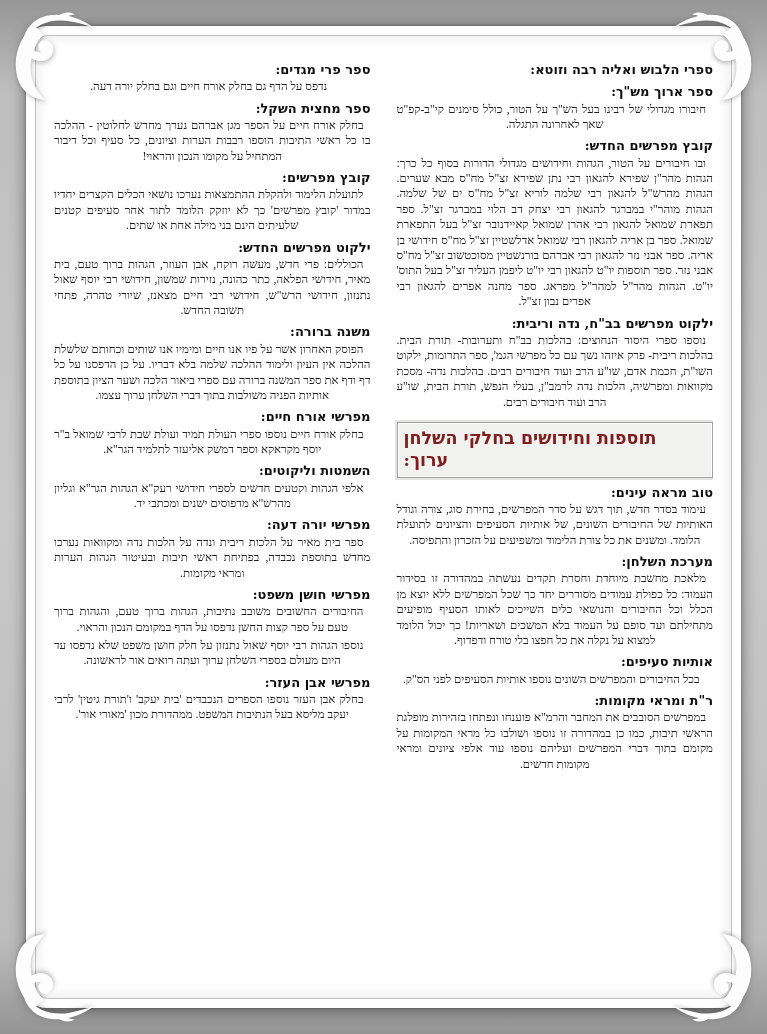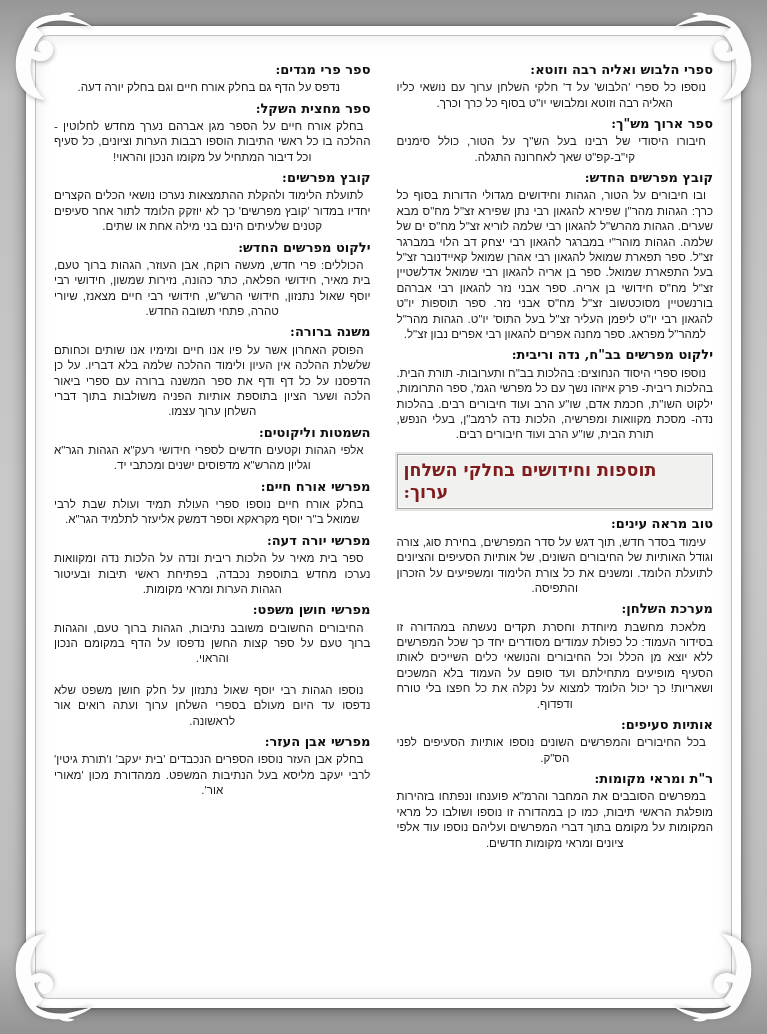--- a/index.html
+++ b/index.html
@@ -39,23 +39,23 @@
   section { margin: 0; }
   h3 {
     font-size: 13px; font-weight: bold; color: #101010;
     margin: 6px 0 1px 0; text-align: right; line-height: 1.25;
     font-family: "DejaVu Serif", "DejaVu Sans", serif;
   }
   p {
     font-size: 11.6px; line-height: 1.33; color: #1e1e1e;
     margin: 0 0 2px 0; text-align: justify; text-align-last: center;
     text-indent: 7px;
-    font-family: Liberation Sans, sans-serif;
+    font-family: Liberation Serif, serif;
   }
-  p + p { margin-top: 16px; }
+  p + p { margin-top: 3px; }
   .banner {
     margin: 12px 0 7px 0; padding: 5px 6px;
     background: #f1f1ef; border: 1px solid #a2a2a2;
     box-shadow: 0 0 0 2px #e5e5e3, inset 0 0 0 1px #fbfbfa;
     font-size: 17.5px; font-weight: bold; color: #7f1d1d;
     text-align: left; line-height: 1.25;
     font-family: "DejaVu Serif", "DejaVu Sans", serif;
   }
 </style>
 </head>
@@ -95,25 +95,24 @@
       <path d="M14 50 C8 56 6 66 9 73 C11 65 13 58 17 53 Z"></path>
     </svg>
   </div>
 
   <div class="frame"></div>
 
   <div class="content">
     <div class="col">
         <section>
           <h3>ספרי הלבוש ואליה רבה וזוטא:</h3>
-          <p>נוספו כל ספרי 'הלבוש' על ד' חלקי השלחן ערוך עם נושאי כליו האליה רבה וזוטא ומלבושי יו"ט בסוף כל כרך וכרך.</p>
         </section>
         <section>
           <h3>ספר ארוך מש"ך:</h3>
-          <p>חיבורו היסודי של רבינו בעל הש"ך על הטור, כולל סימנים קי"ב-קפ"ט שאך לאחרונה התגלה.</p>
+          <p>חיבורו מגדולי של רבינו בעל הש"ך על הטור, כולל סימנים קי"ב-קפ"ט שאך לאחרונה התגלה.</p>
         </section>
         <section>
           <h3>קובץ מפרשים החדש:</h3>
           <p>ובו חיבורים על הטור, הגהות וחידושים מגדולי הדורות בסוף כל כרך: הגהות מהר"ן שפירא להגאון רבי נתן שפירא זצ"ל מח"ס מבא שערים. הגהות מהרש"ל להגאון רבי שלמה לוריא זצ"ל מח"ס ים של שלמה. הגהות מוהר"י במברגר להגאון רבי יצחק דב הלוי במברגר זצ"ל. ספר תפארת שמואל להגאון רבי אהרן שמואל קאיידנובר זצ"ל בעל התפארת שמואל. ספר בן אריה להגאון רבי שמואל אדלשטיין זצ"ל מח"ס חידושי בן אריה. ספר אבני נזר להגאון רבי אברהם בורנשטיין מסוכטשוב זצ"ל מח"ס אבני נזר. ספר תוספות יו"ט להגאון רבי יו"ט ליפמן העליר זצ"ל בעל התוס' יו"ט. הגהות מהר"ל למהר"ל מפראג. ספר מחנה אפרים להגאון רבי אפרים נבון זצ"ל.</p>
         </section>
         <section>
           <h3>ילקוט מפרשים בב"ח, נדה וריבית:</h3>
           <p>נוספו ספרי היסוד הנחוצים: בהלכות בב"ח ותערובות- תורת הבית. בהלכות ריבית- פרק איזהו נשך עם כל מפרשי הגמ', ספר התרומות, ילקוט השו"ת, חכמת אדם, שו"ע הרב ועוד חיבורים רבים. בהלכות נדה- מסכת מקוואות ומפרשיה, הלכות נדה לרמב"ן, בעלי הנפש, תורת הבית, שו"ע הרב ועוד חיבורים רבים.</p>
         </section>
         <div class="banner">תוספות וחידושים בחלקי השלחן ערוך:</div>
@@ -149,26 +148,26 @@
         </section>
         <section>
           <h3>ילקוט מפרשים החדש:</h3>
           <p>הכוללים: פרי חדש, מעשה רוקח, אבן העוזר, הגהות ברוך טעם, בית מאיר, חידושי הפלאה, כתר כהונה, נזירות שמשון, חידושי רבי יוסף שאול נתנזון, חידושי הרש"ש, חידושי רבי חיים מצאנז, שיורי טהרה, פתחי תשובה החדש.</p>
         </section>
         <section>
           <h3>משנה ברורה:</h3>
           <p>הפוסק האחרון אשר על פיו אנו חיים ומימיו אנו שותים וכחותם שלשלת ההלכה אין העיון ולימוד ההלכה שלמה בלא דבריו. על כן הדפסנו על כל דף ודף את ספר המשנה ברורה עם ספרי ביאור הלכה ושער הציון בתוספת אותיות הפניה משולבות בתוך דברי השלחן ערוך עצמו.</p>
         </section>
         <section>
+          <h3>מפרשי אורח חיים:</h3>
+          <p>בחלק אורח חיים נוספו ספרי העולת תמיד ועולת שבת לרבי שמואל ב"ר יוסף מקראקא וספר דמשק אליעזר לתלמיד הגר"א.</p>
+        </section>
+        <section>
           <h3>השמטות וליקוטים:</h3>
           <p>אלפי הגהות וקטעים חדשים לספרי חידושי רעק"א הגהות הגר"א וגליון מהרש"א מדפוסים ישנים ומכתבי יד.</p>
-        </section>
-        <section>
-          <h3>מפרשי אורח חיים:</h3>
-          <p>בחלק אורח חיים נוספו ספרי העולת תמיד ועולת שבת לרבי שמואל ב"ר יוסף מקראקא וספר דמשק אליעזר לתלמיד הגר"א.</p>
         </section>
         <section>
           <h3>מפרשי יורה דעה:</h3>
           <p>ספר בית מאיר על הלכות ריבית ונדה על הלכות נדה ומקוואות נערכו מחדש בתוספת נכבדה, בפתיחת ראשי תיבות ובעיטור הגהות הערות ומראי מקומות.</p>
         </section>
         <section>
           <h3>מפרשי חושן משפט:</h3>
           <p>החיבורים החשובים משובב נתיבות, הגהות ברוך טעם, והגהות ברוך טעם על ספר קצות החשן נדפסו על הדף במקומם הנכון והראוי.</p>
           <p>נוספו הגהות רבי יוסף שאול נתנזון על חלק חושן משפט שלא נדפסו עד היום מעולם בספרי השלחן ערוך ועתה רואים אור לראשונה.</p>
         </section>

